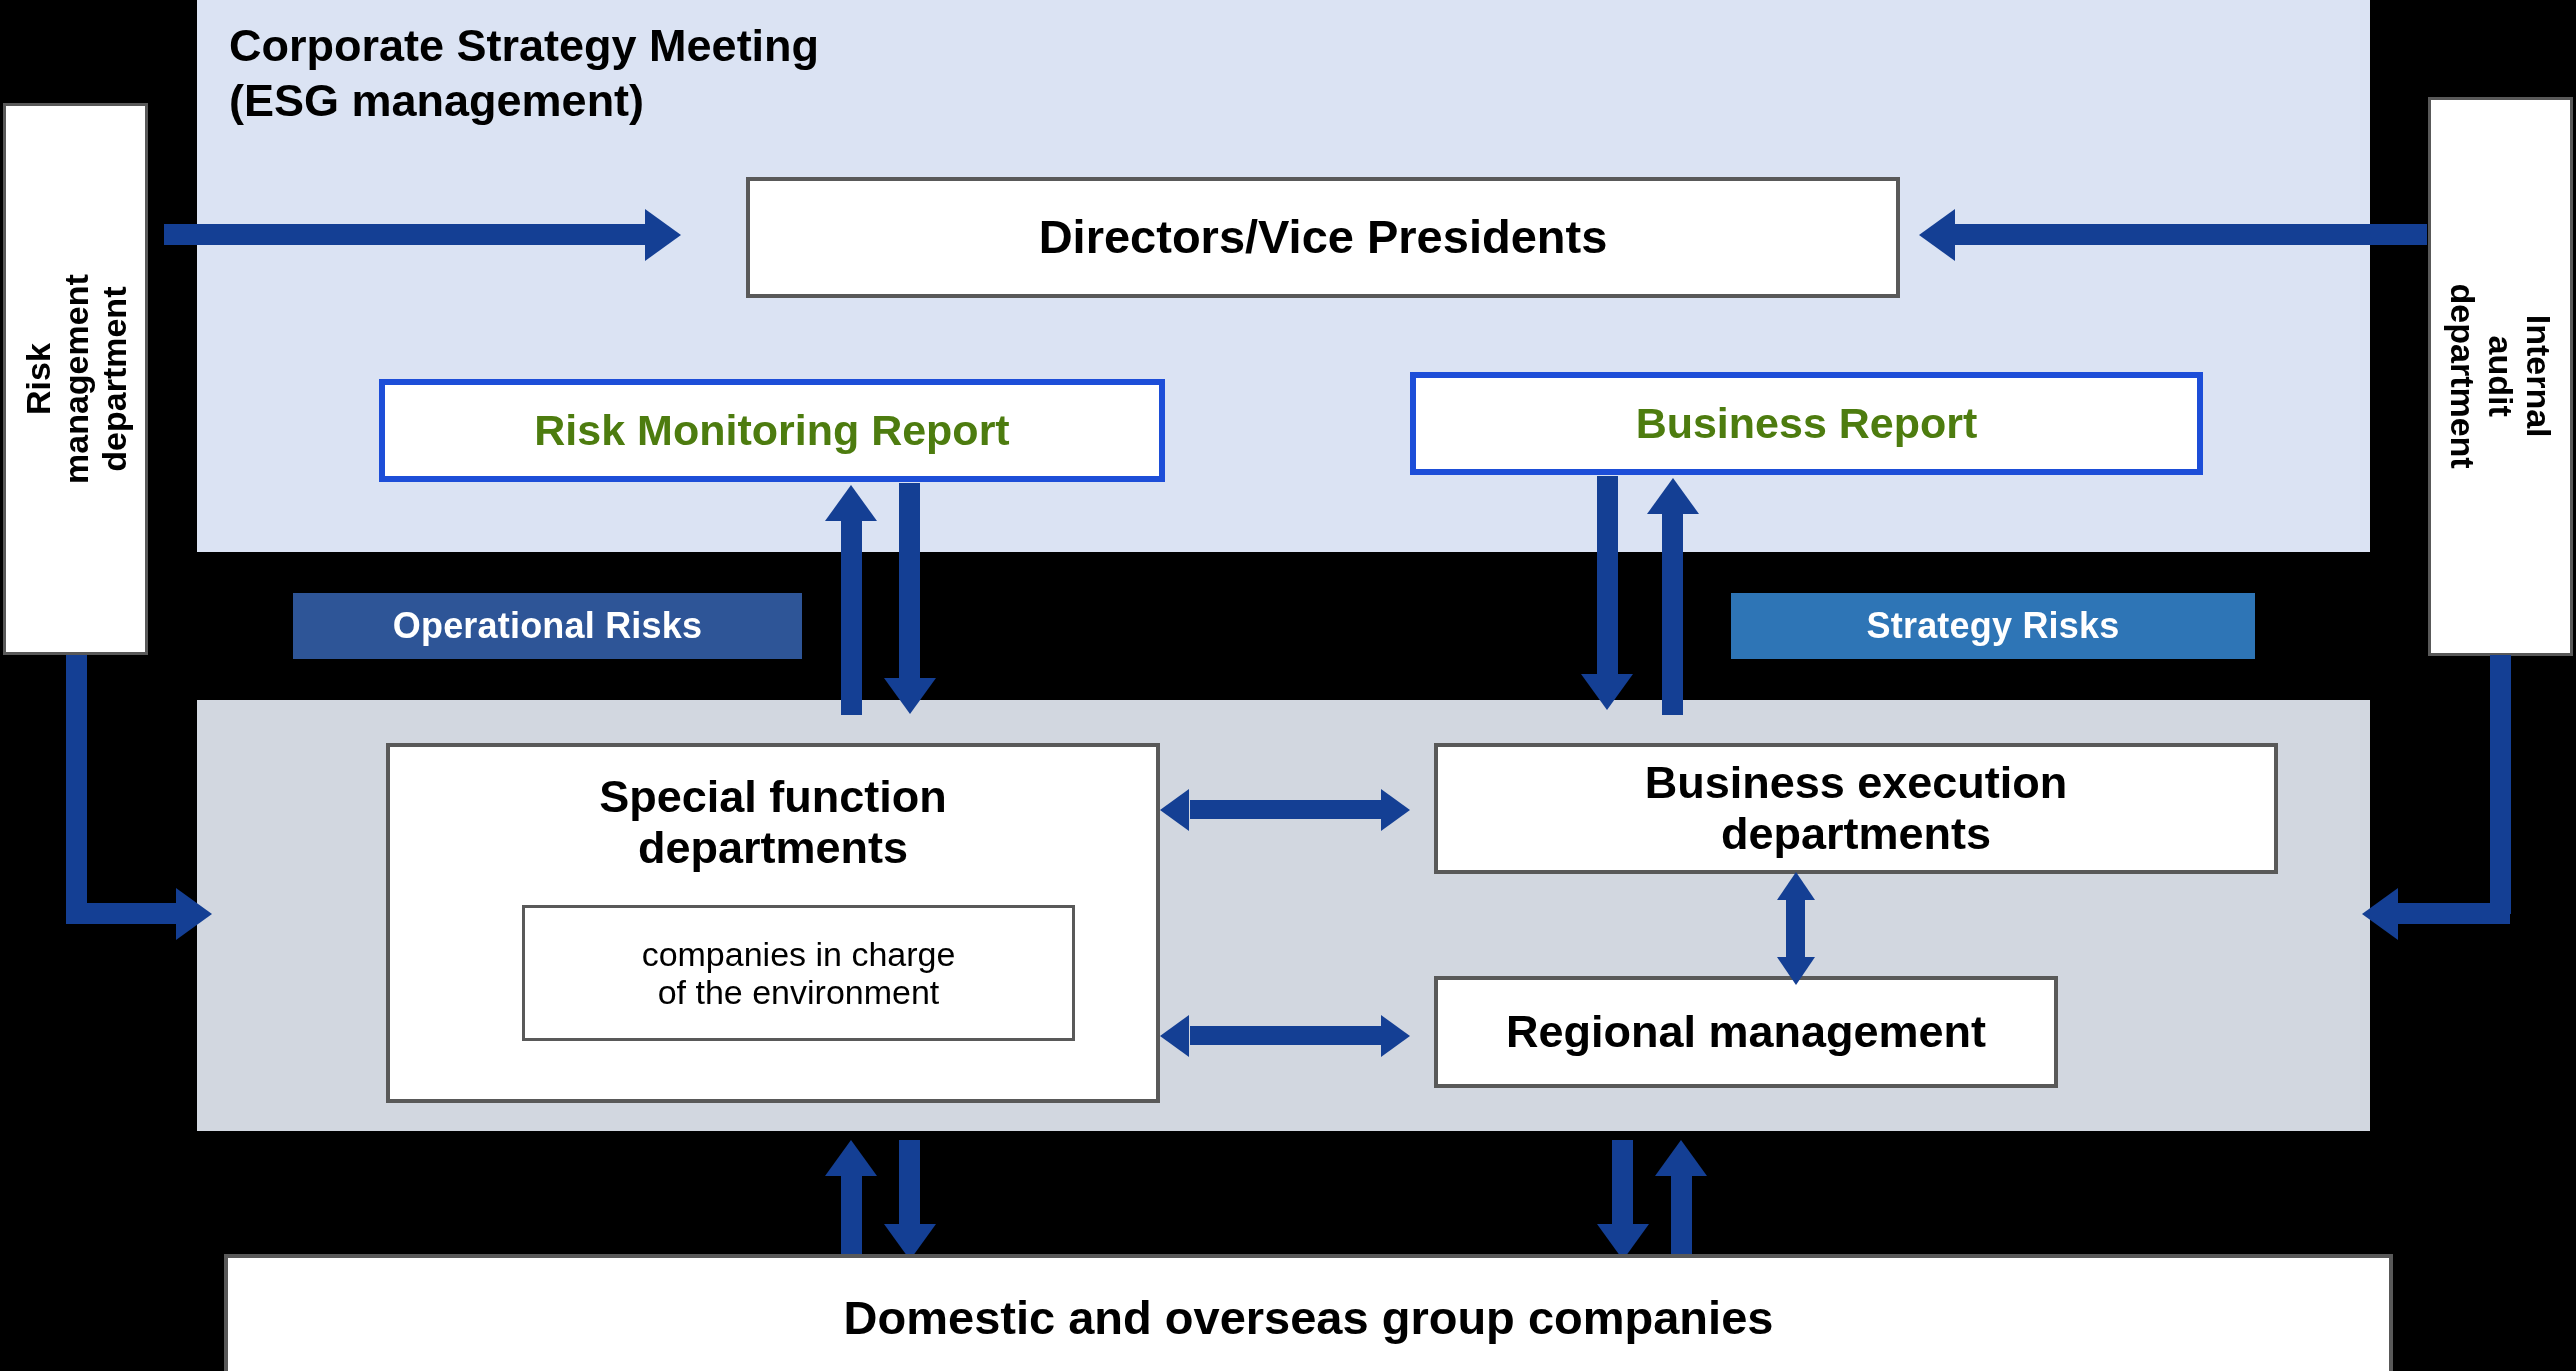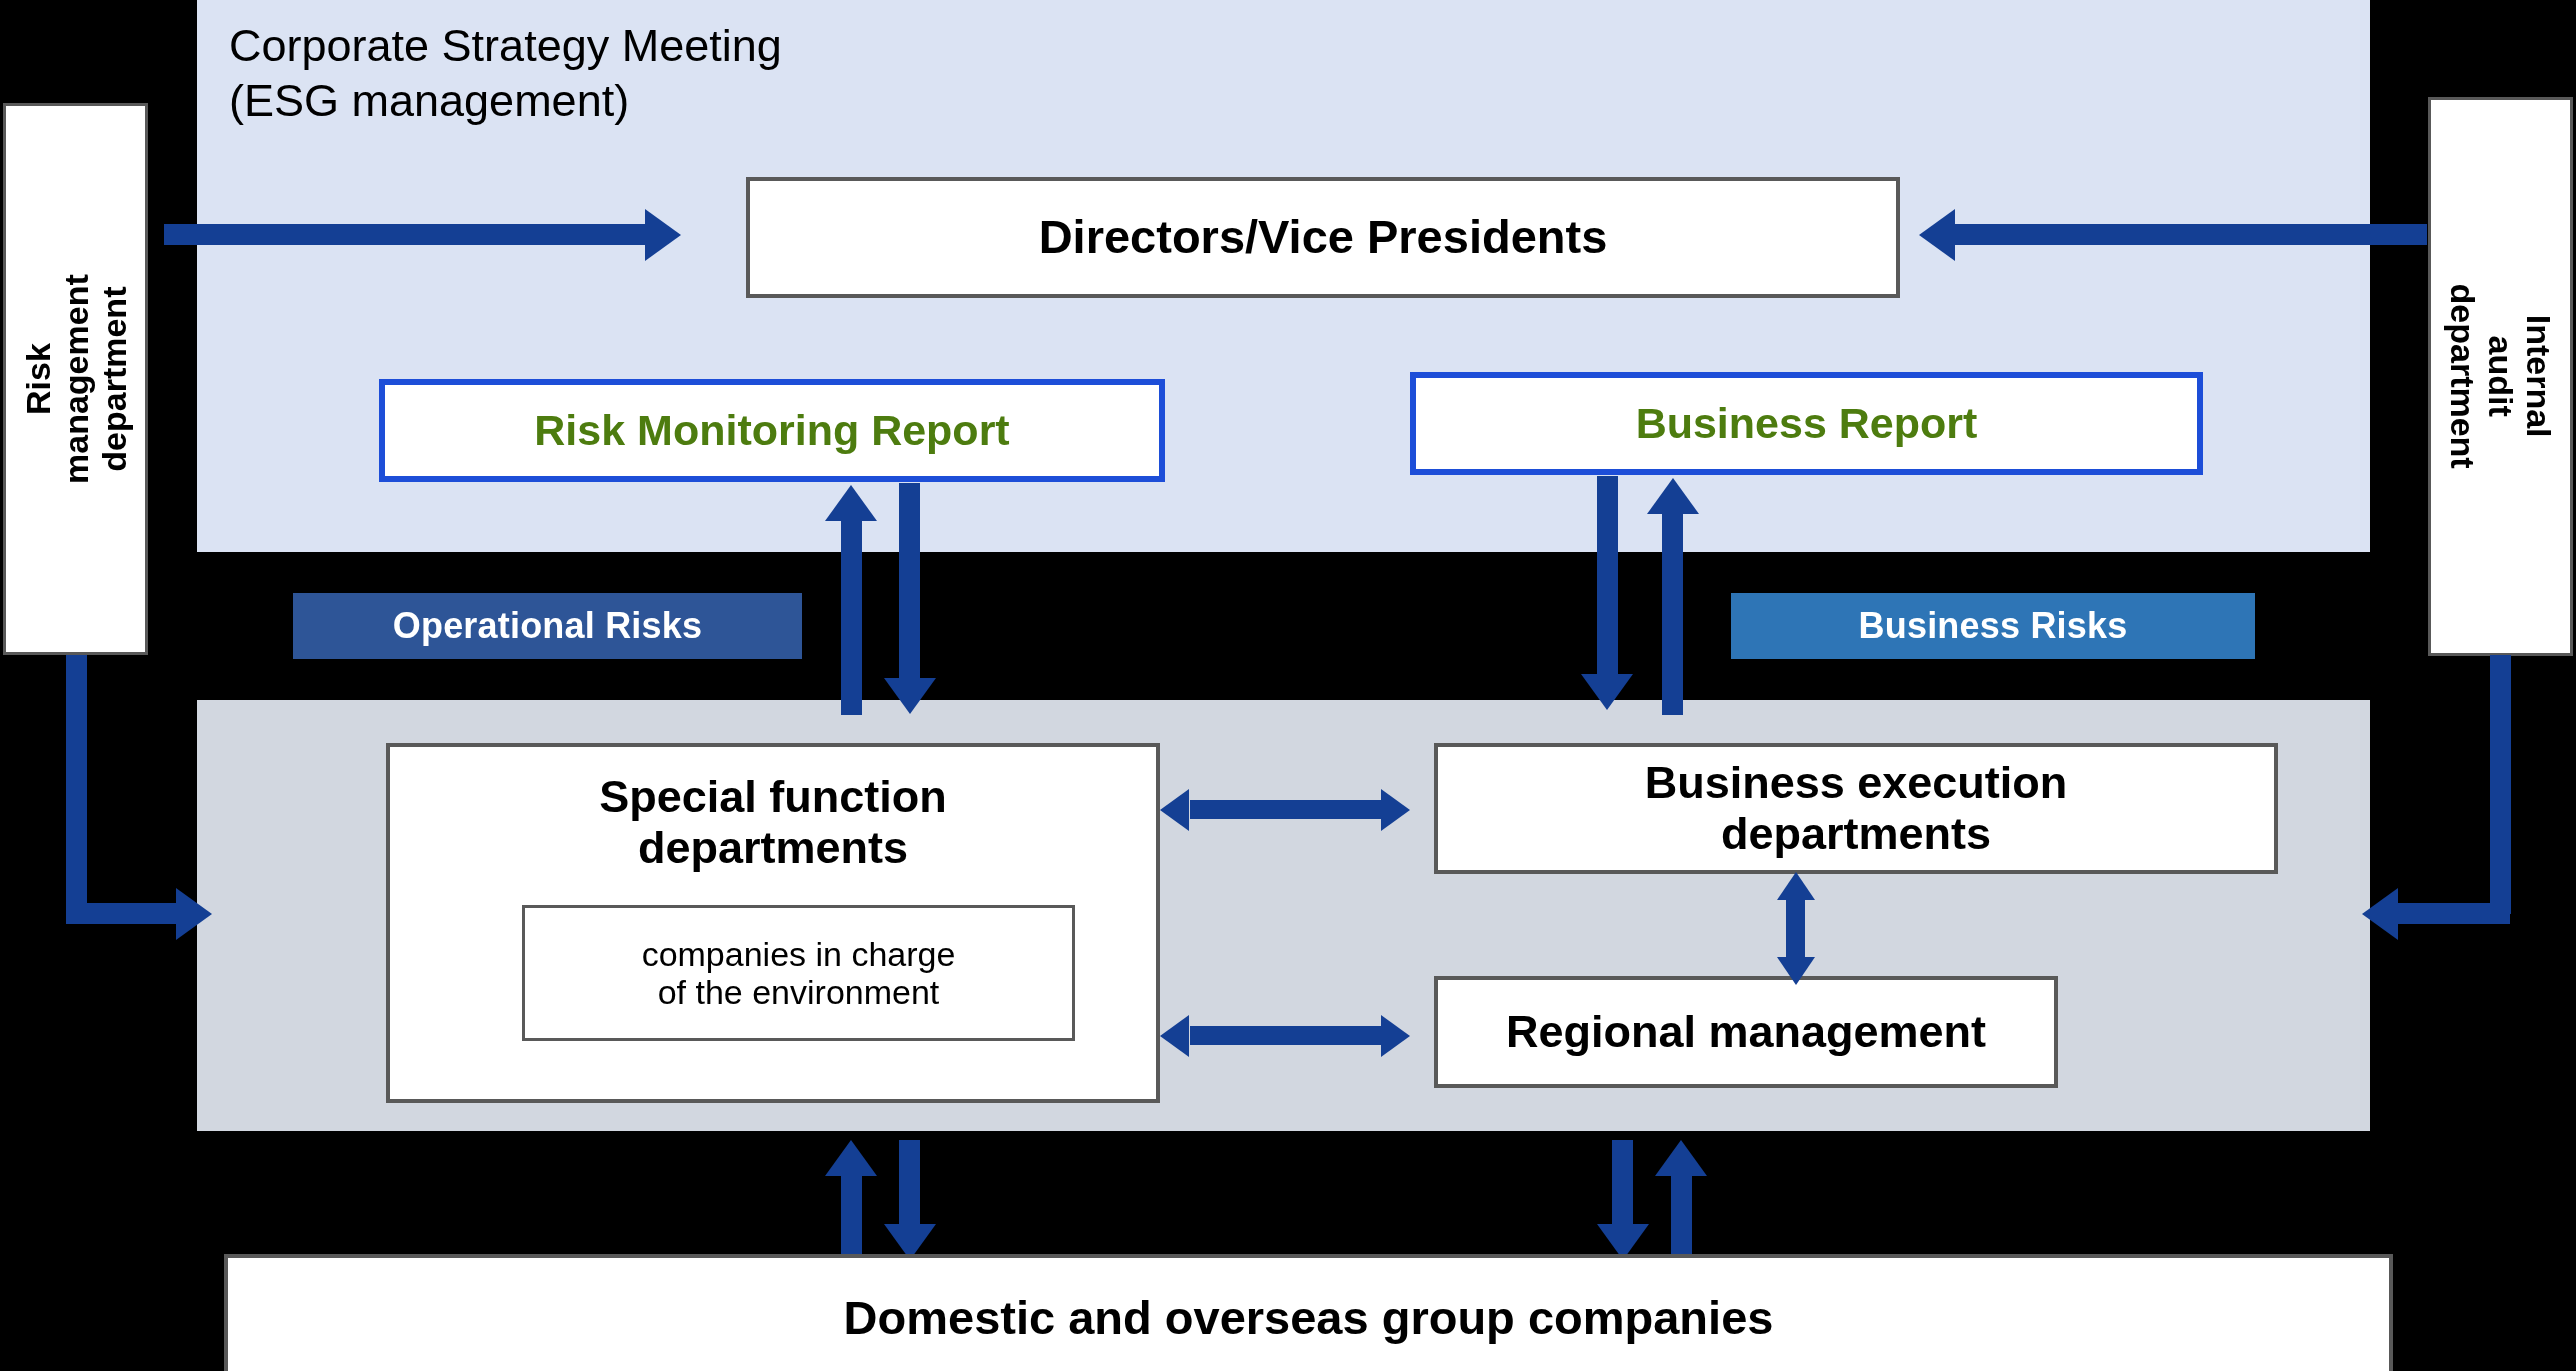--- a/index.html
+++ b/index.html
@@ -40,21 +40,21 @@
 
   
   .badge{
     display:flex;align-items:center;justify-content:center;
     color:#ffffff;font-weight:bold;font-size:36px;letter-spacing:0.2px;
   }
 
   
   .title{
     left:229px;top:19px;width:1035px;
-    font-size:45px;font-weight:normal;color:#000;line-height:1.22;
+    font-size:45px;font-weight:bold;color:#000;line-height:1.22;
     white-space:pre-line;
   }
 
   
   .arrow-shaft{background:#143f94;}
   .arrow-head{width:0;height:0;}
   .head-right{border-top:26px solid transparent;border-bottom:26px solid transparent;border-left:36px solid #143f94;}
   .head-left {border-top:26px solid transparent;border-bottom:26px solid transparent;border-right:36px solid #143f94;}
   .head-up   {border-left:26px solid transparent;border-right:26px solid transparent;border-bottom:36px solid #143f94;}
   .head-down {border-left:26px solid transparent;border-right:26px solid transparent;border-top:36px solid #143f94;}
@@ -101,21 +101,21 @@
 <div class="abs arrow-head head-down" style="left:884px;top:678px;"></div>
 
 <div class="abs arrow-shaft" style="left:1597px;top:476px;width:21px;height:200px;"></div>
 <div class="abs arrow-head head-down" style="left:1581px;top:674px;"></div>
 
 <div class="abs arrow-shaft" style="left:1662px;top:510px;width:21px;height:205px;"></div>
 <div class="abs arrow-head head-up" style="left:1647px;top:478px;"></div>
 
 <div class="abs badge" style="left:293px;top:593px;width:509px;height:66px;background:#2e5597;">Operational Risks</div>
 
-<div class="abs badge" style="left:1731px;top:593px;width:524px;height:66px;background:#2e75b6;">Business Risks</div>
+<div class="abs badge" style="left:1731px;top:593px;width:524px;height:66px;background:#2e75b6;">Strategy Risks</div>
 
 <div class="abs arrow-shaft" style="left:66px;top:655px;width:21px;height:259px;"></div>
 <div class="abs arrow-shaft" style="left:66px;top:903px;width:112px;height:21px;"></div>
 <div class="abs arrow-head head-right" style="left:176px;top:888px;"></div>
 
 <div class="abs arrow-shaft" style="left:2490px;top:655px;width:21px;height:259px;"></div>
 <div class="abs arrow-shaft" style="left:2398px;top:903px;width:112px;height:21px;"></div>
 <div class="abs arrow-head head-left" style="left:2362px;top:888px;"></div>
 
 <div class="abs box-gray" style="left:386px;top:743px;width:774px;height:360px;background:#fff;">

